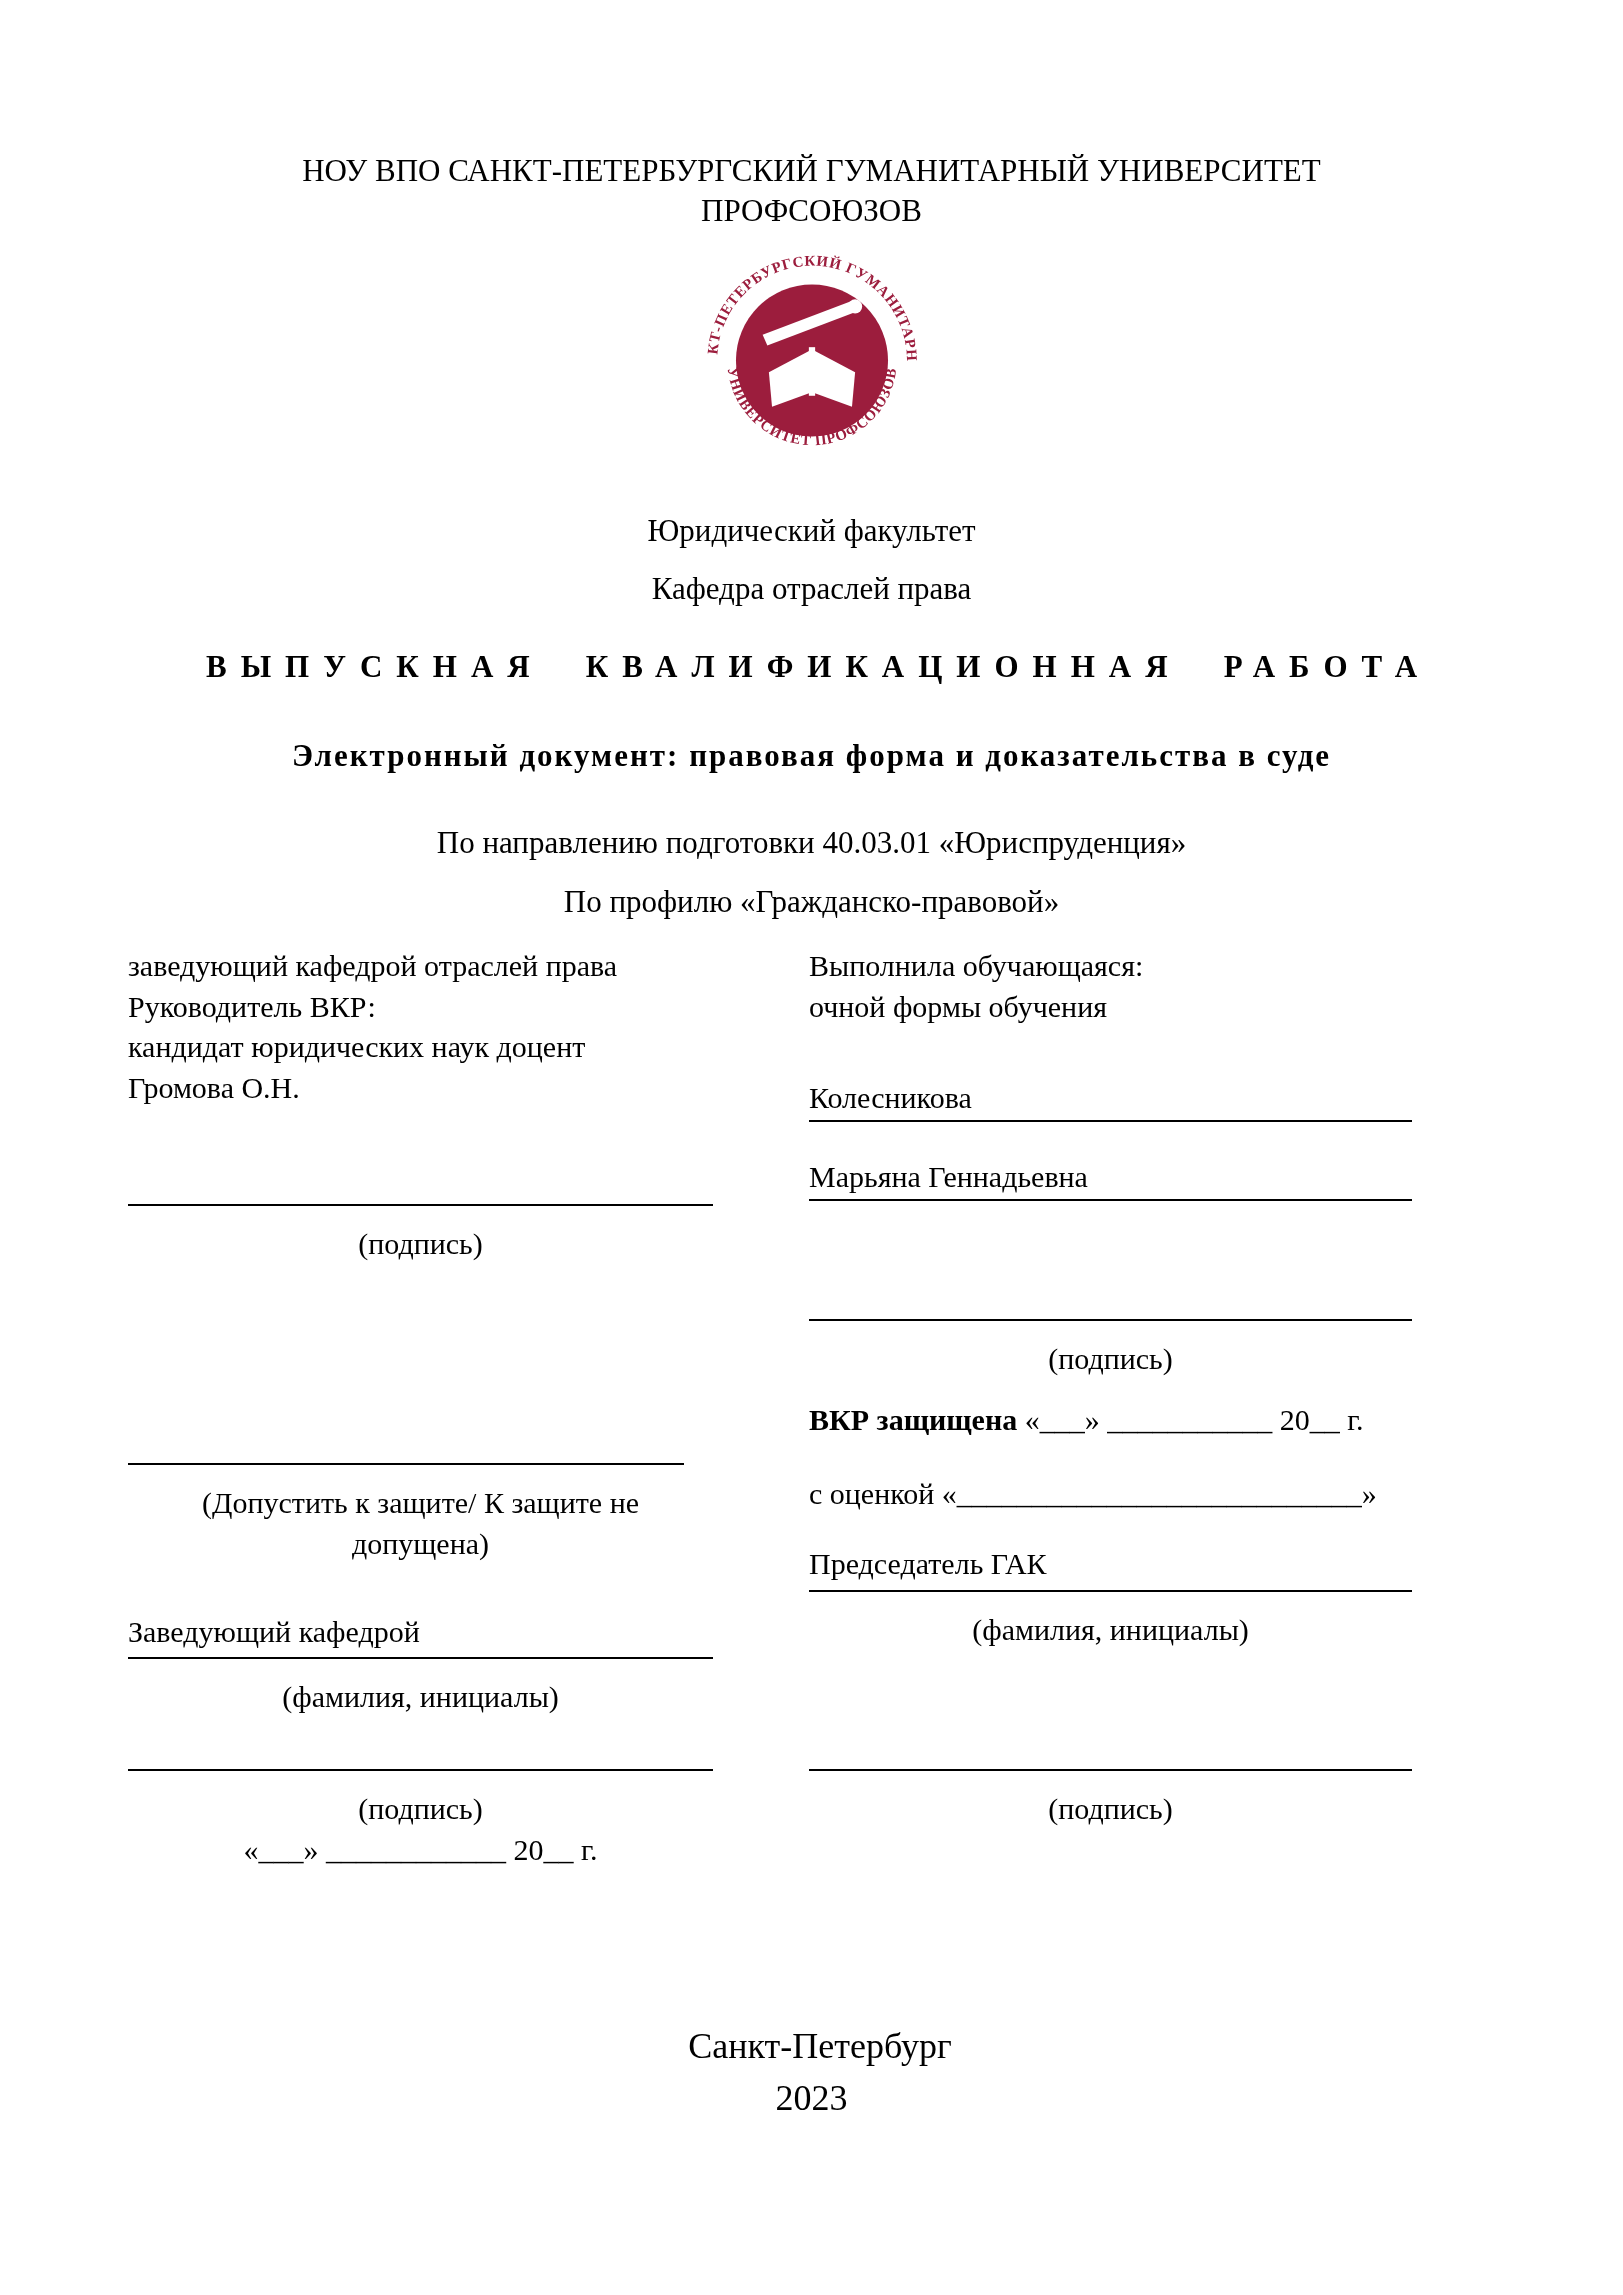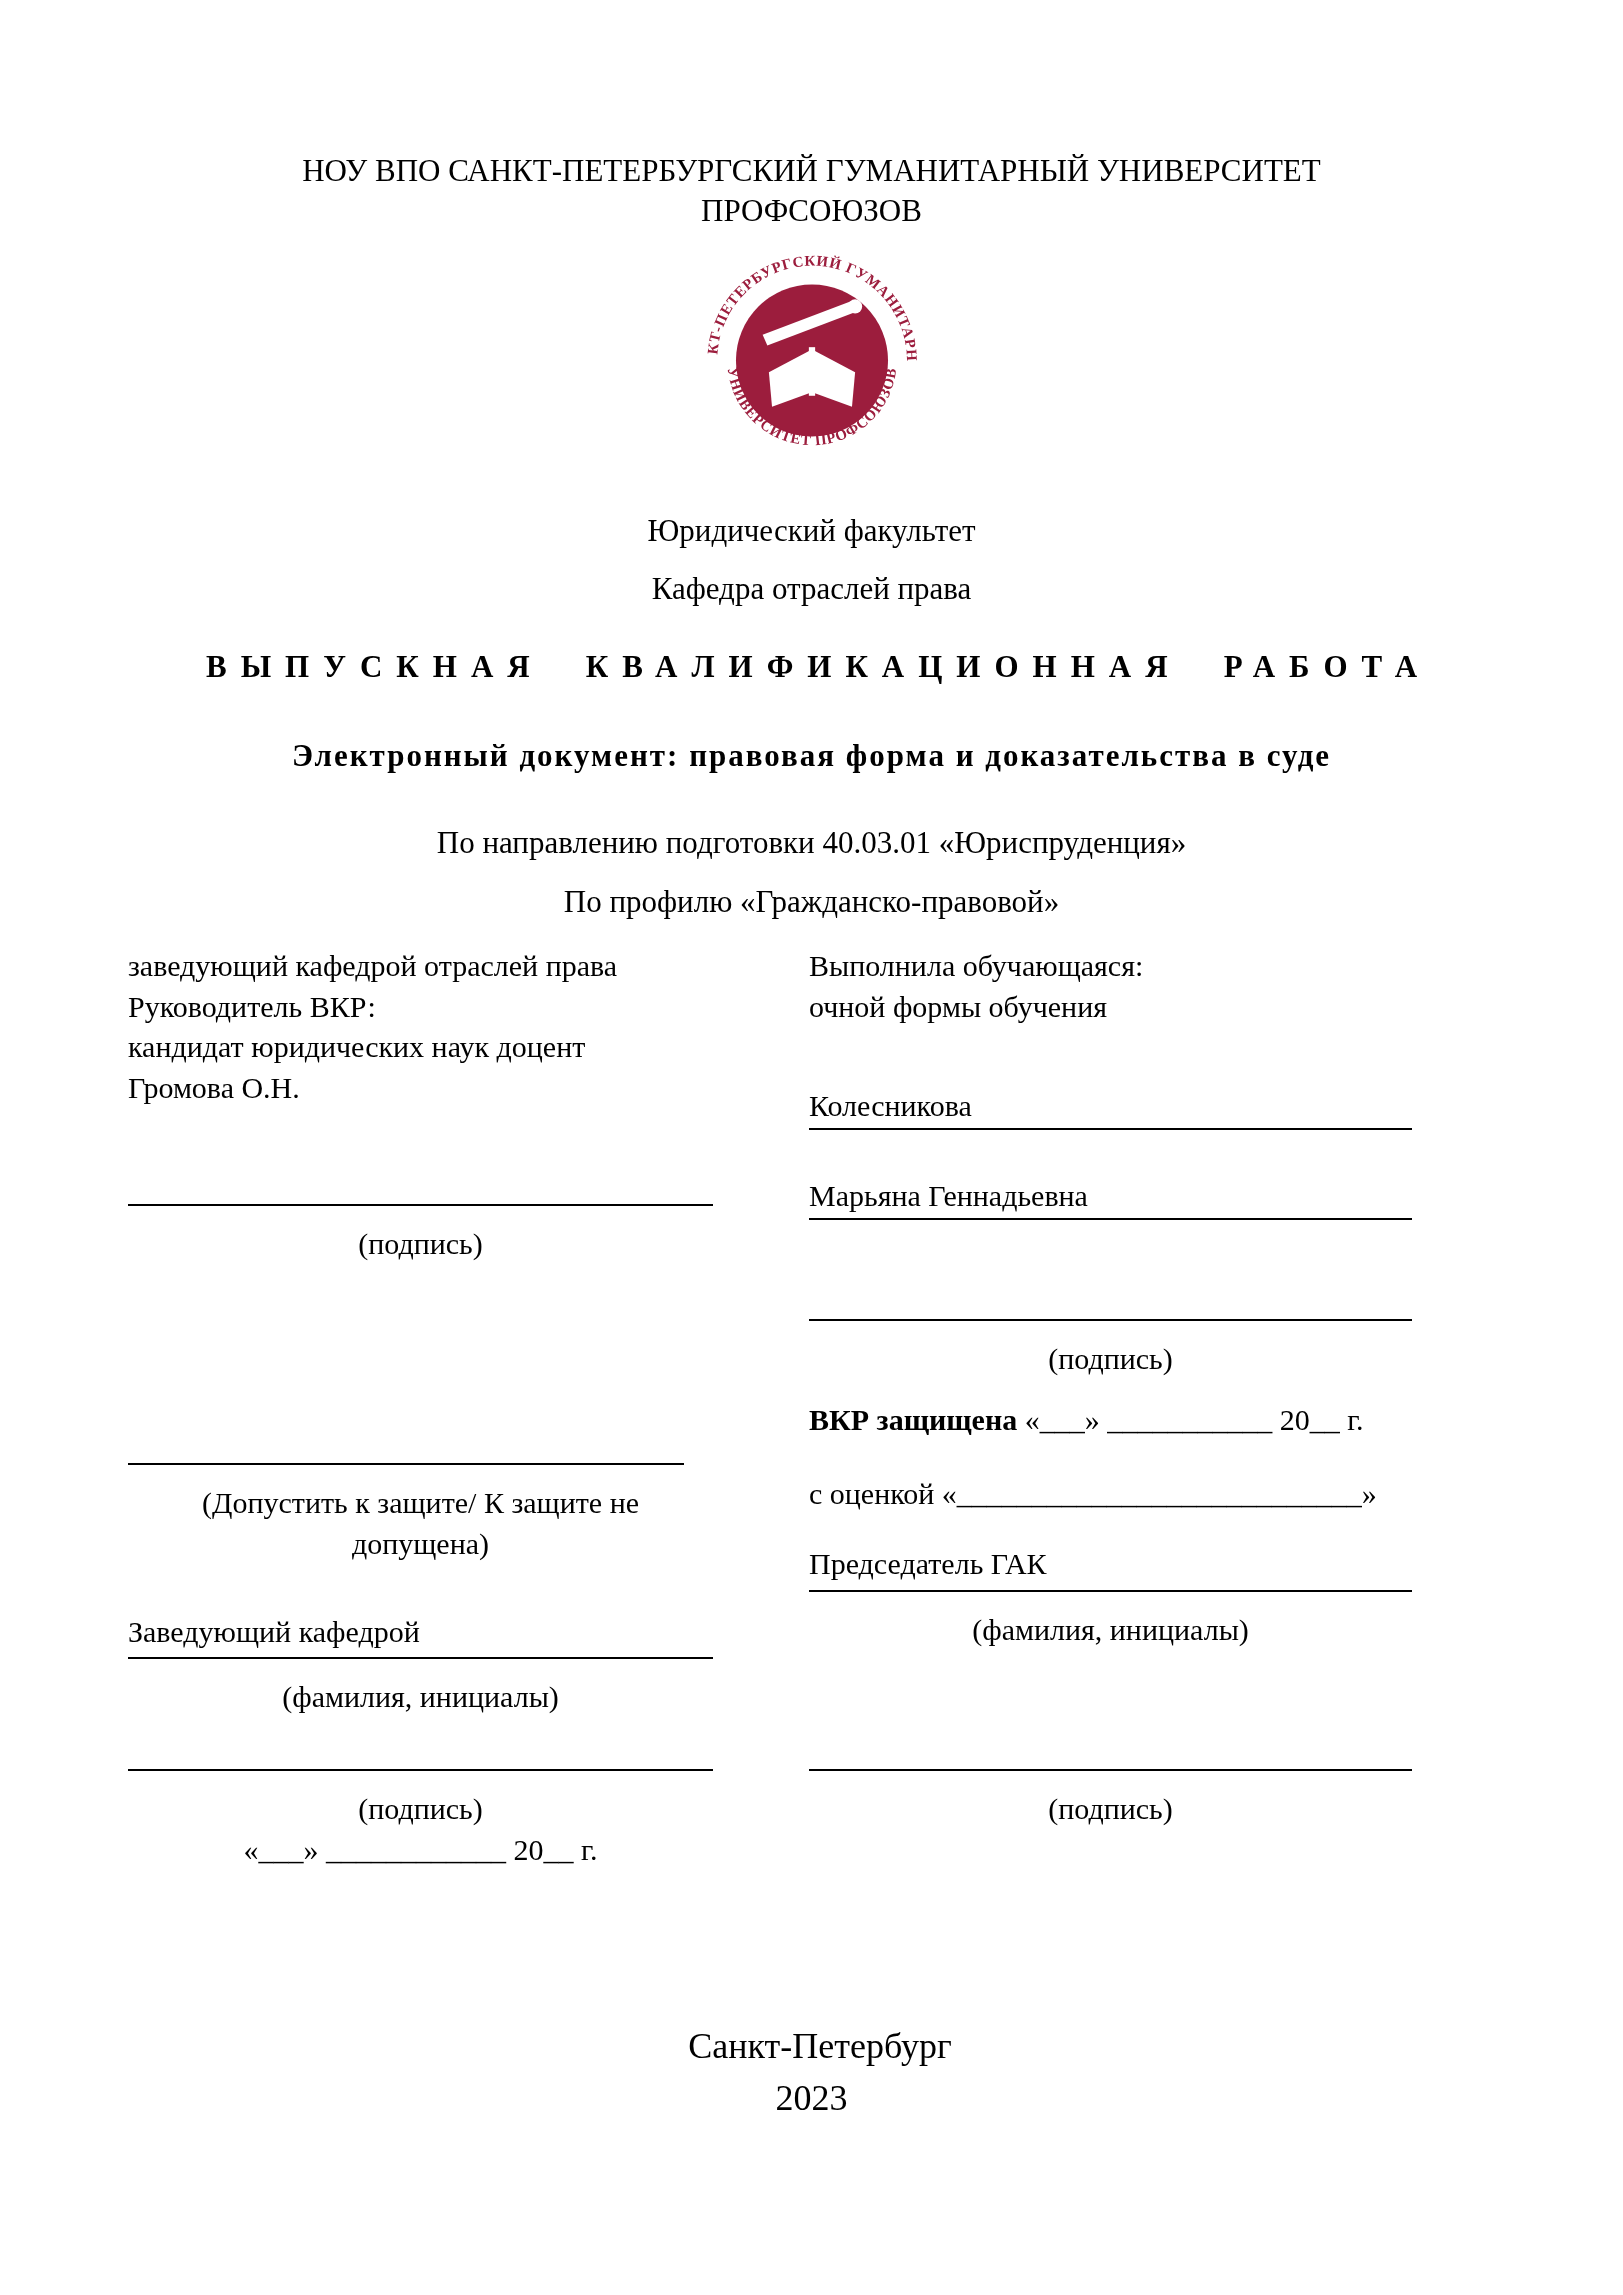--- a/index.html
+++ b/index.html
@@ -34,21 +34,21 @@
   .col-left  { top:946px; left:128px;  width:585px; height:950px; position:absolute; }
   .col-right { top:946px; left:809px; width:603px; height:950px; position:absolute; }
   .grp { position:absolute; left:0; width:100%; }
 
   .rule { border-bottom:2.4px solid #000; height:31px; width:100%; }
   .rule-short { width:95%; }
   .caption { text-align:center; margin-top:18px; }
   .caption-narrow { width:88%; margin-left:auto; margin-right:auto; }
 
   .name-line { border-bottom:2.4px solid #000; padding-bottom:1.6px; width:100%; }
-  .name-gap { margin-top:46px; }
+  .name-gap { margin-top:35px; }
 
   .bold { font-weight:bold; }
   .centered-text { text-align:center; }
 
   .city { top:2022px; font-size:36px;padding-left:17px; }
   .year { top:2074px; font-size:36px; }
 </style>
 </head>
 <body>
 
@@ -123,21 +123,21 @@
 
 </div>
 
 <div class="col-right">
 
   <div class="grp" style="top:0;">
     <div>Выполнила обучающаяся:</div>
     <div>очной формы обучения</div>
   </div>
 
-  <div class="grp" style="top:140px;">
+  <div class="grp" style="top:132px;">
     <div class="name-line">Колесникова</div>
     <div class="name-line name-gap">Марьяна Геннадьевна</div>
   </div>
 
   <div class="grp" style="top:344px;">
     <div class="rule"></div>
     <div class="caption">(подпись)</div>
   </div>
 
   <div class="grp" style="top:454px;">

